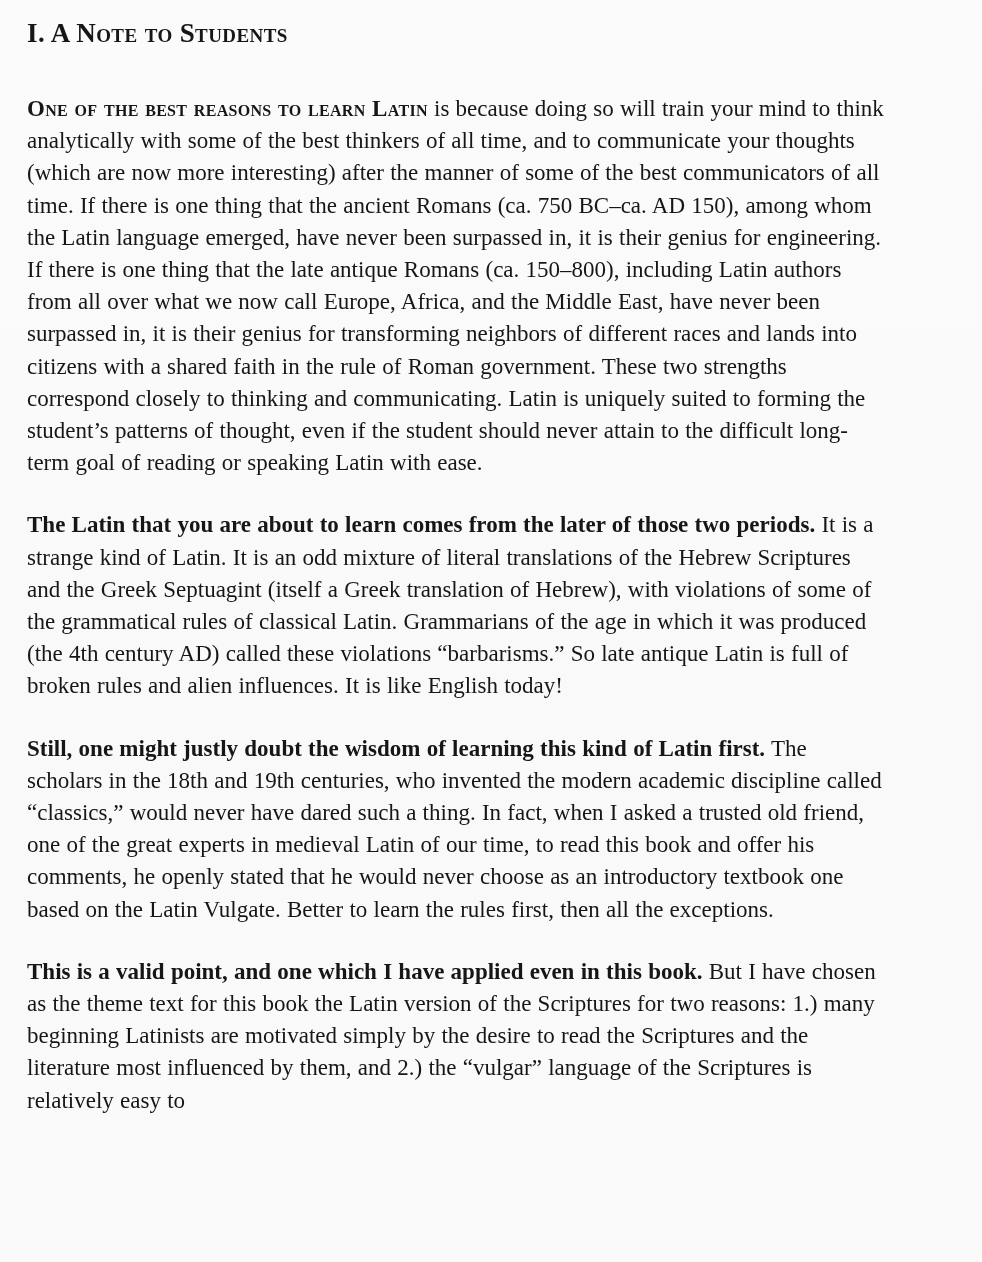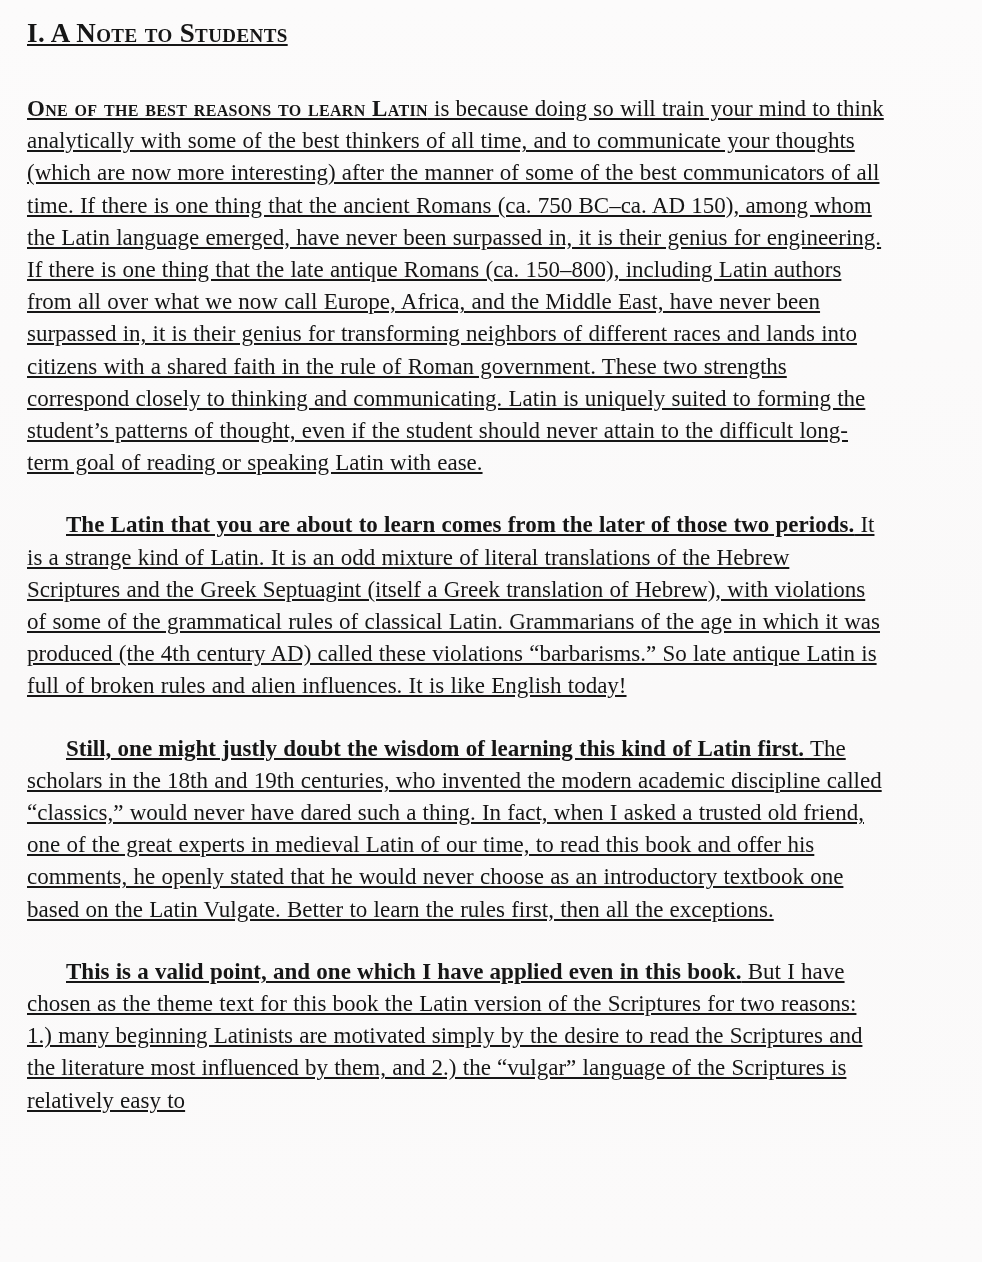--- a/index.html
+++ b/index.html
@@ -11,21 +11,20 @@
     position: relative;
     width: 982px;
     height: 1262px;
     box-sizing: border-box;
     background: #fbfafa;
     background: linear-gradient(180deg, #fcfbfb 0%, #faf9f9 55%, #fbfafa 100%);
     padding: 16px 98px 0 27px;
     font-family: "Liberation Serif", "DejaVu Serif", serif;
     color: #161616;
     overflow: hidden;
-    text-decoration: underline;
   }
   .heading {
     font-size: 27px;
     line-height: 34px;
     font-weight: bold;
     font-variant: small-caps;
     letter-spacing: 0.4px;
     margin: 0 0 43px 0;
   }
   .para {
@@ -35,21 +34,20 @@
     text-align: left;
     word-spacing: 0.5px;
   }
   .lead-sc {
     font-weight: bold;
     font-variant: small-caps;
     letter-spacing: 0.3px;
   }
   .lead-b {
     font-weight: bold;
-    margin-left: 39px;
   }
 </style>
 </head>
 <body>
 
 <div class="page">
 
   <h1 class="heading">I. A Note to Students</h1>
 
   <p class="para">

